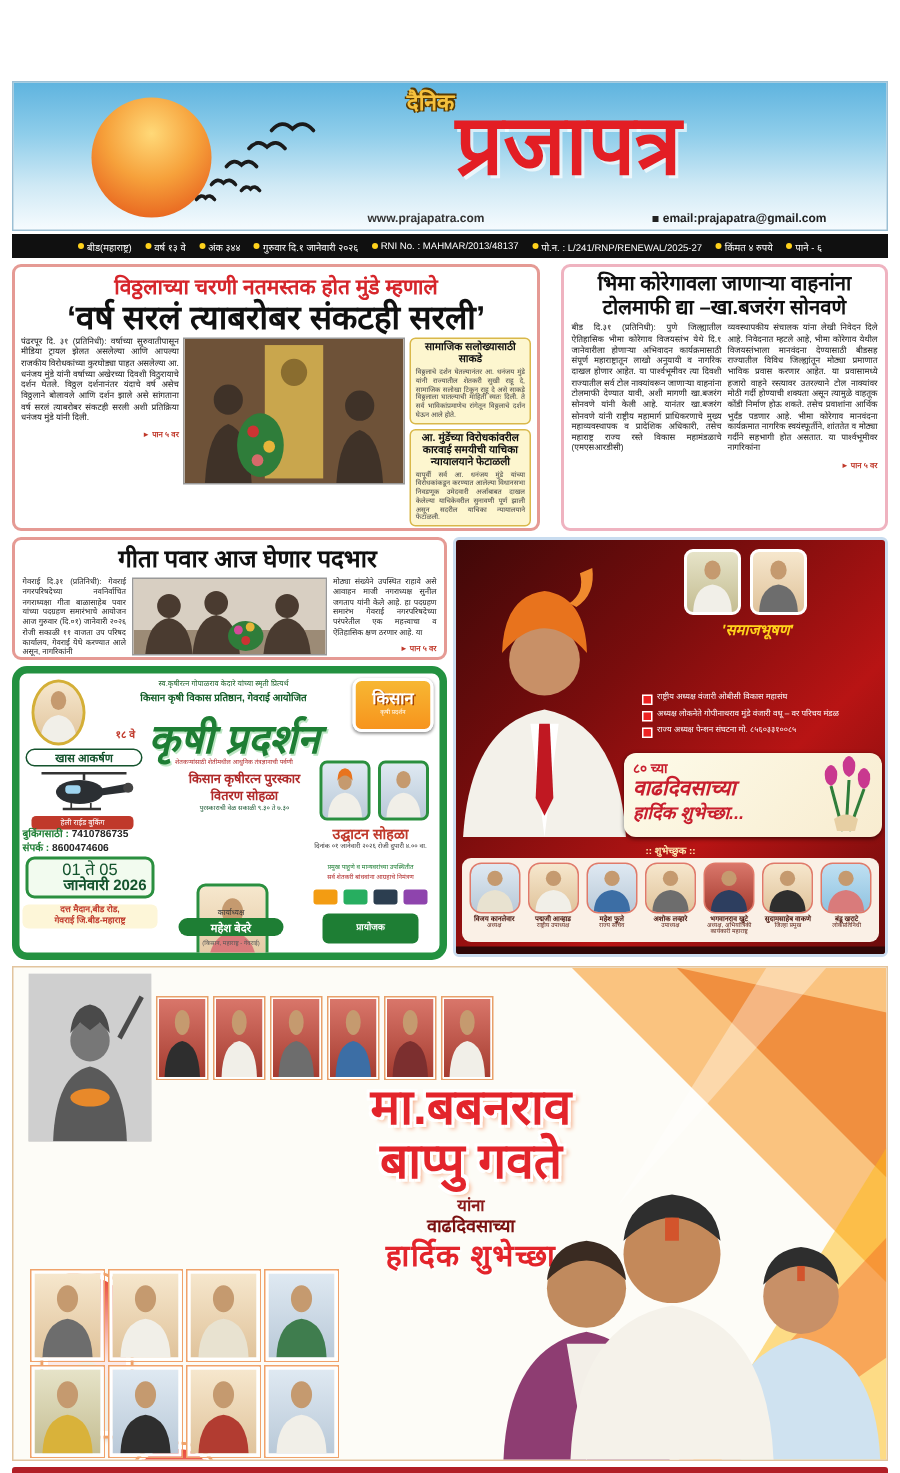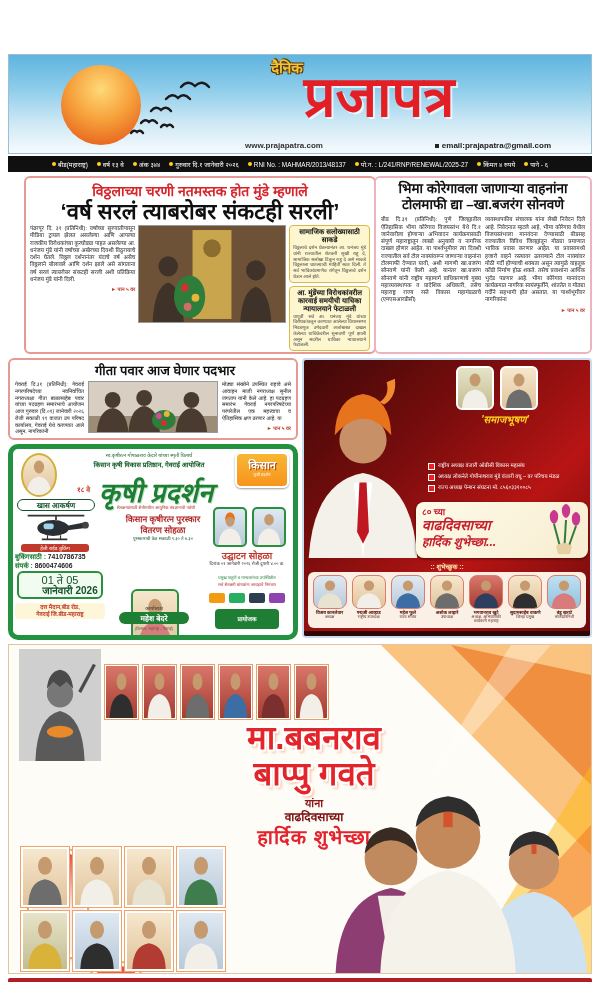--- a/index.html
+++ b/index.html
@@ -23,27 +23,27 @@
 
   
   .infobar{left:8px;top:112px;width:584px;height:16px;background:#101010;display:flex;align-items:center;
     justify-content:center;gap:9px;}
   .ib{display:flex;align-items:center;gap:2px;}
   .ib .dot{width:4px;height:4px;border-radius:50%;background:#ffd21c;display:inline-block;}
   .ib em{font-style:normal;color:#fff;font-size:6.4px;white-space:nowrap;}
 
   
   .art{box-sizing:border-box;background:#fff;border-radius:6px;overflow:hidden;}
-  .lead{left:24px;top:132px;width:352px;height:178px;border:2px solid #e59a94;}
+  .lead{left:8px;top:132px;width:352px;height:178px;border:2px solid #e59a94;}
   .toll{left:374px;top:132px;width:218px;height:178px;border:2px solid #efb3c0;}
   .geeta{left:8px;top:314px;width:290px;height:82px;border:2px solid #e59a94;}
   .kicker{margin-top:3px;text-align:center;font-size:14px;font-weight:800;color:#d6252b;}
   .headline1{text-align:center;font-size:22px;line-height:1.05;font-weight:800;color:#101010;}
   .headline2{margin-top:3px;text-align:center;font-size:13.5px;line-height:1.2;font-weight:800;color:#101010;padding:0 14px;}
-  .headline3{margin-top:1px;text-align:center;font-size:13px;font-weight:800;color:#101010;padding-left:24px;}
+  .headline3{margin-top:1px;text-align:center;font-size:16px;font-weight:800;color:#101010;padding-left:24px;}
   .bodytxt{font-size:5.6px;line-height:1.3;color:#222;text-align:justify;}
   .more{font-size:5.2px;color:#c0392b;font-weight:bold;text-align:right;margin-top:2px;}
   .lead-row{display:flex;gap:3px;padding:2px 4px 0 4px;}
   .lead-l{width:112px;}
   .lead-photo{width:146px;height:96px;border:1px solid #999;flex:none;}
   .lead-r{width:86px;display:flex;flex-direction:column;gap:3px;}
   .ybox{background:#fdf6cf;border:1px solid #d9b84a;border-radius:4px;padding:2px 3px;}
   .ybox h4{margin:0;font-size:7px;line-height:1.15;text-align:center;color:#111;}
   .ybox p{margin:1px 0 0 0;font-size:4.6px;line-height:1.25;color:#444;text-align:justify;}
   .toll-row{display:flex;gap:4px;padding:3px 5px 0 5px;}

